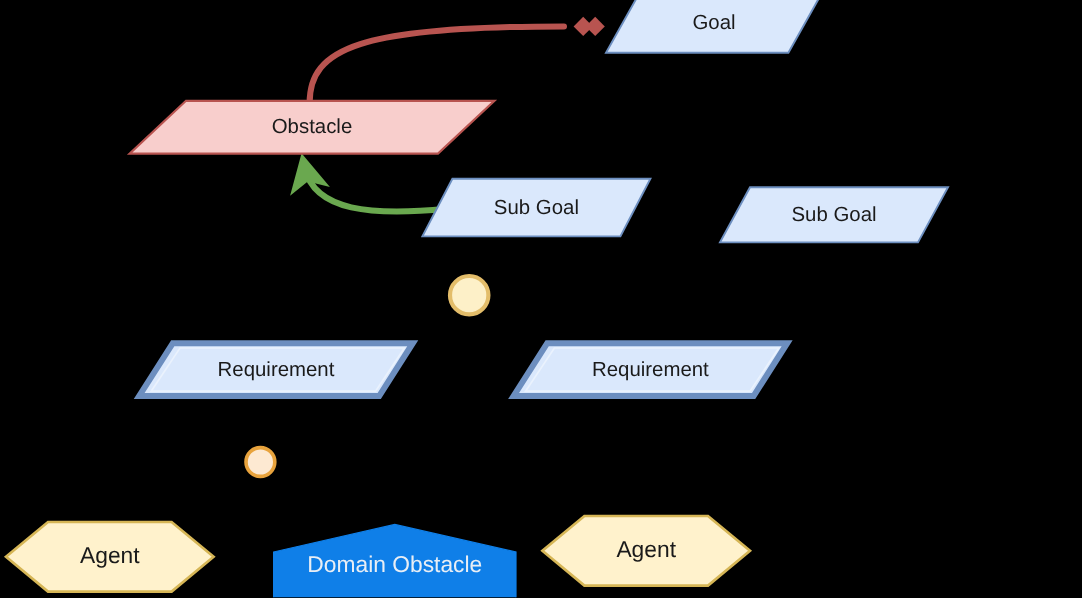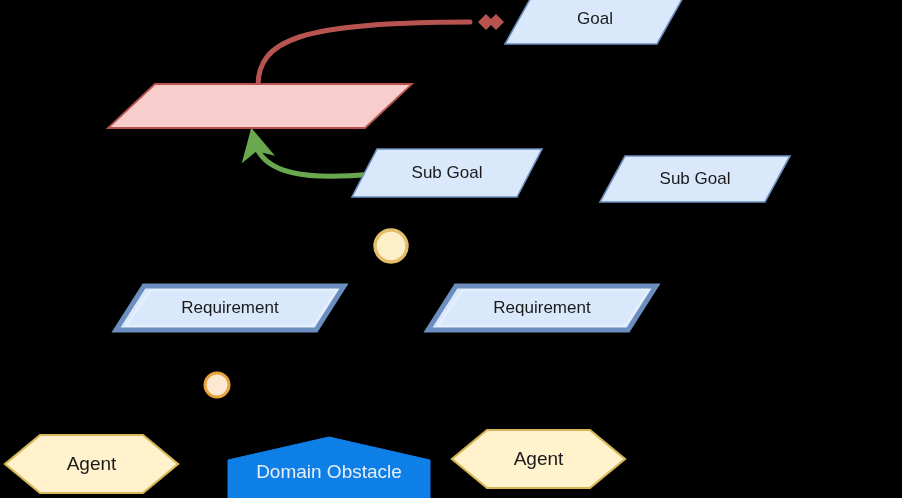--- a/index.html
+++ b/index.html
@@ -69,20 +69,21 @@
 
     <polygon id="shape-agent-left" points="40,435 143,435 178,464 143,493 40,493 5,464" fill="#fff2cc" stroke="#d6b656" stroke-width="2.2"></polygon>
 
     <polygon id="shape-agent-right" points="487,430 590,430 625,459 590,488 487,488 452,459" fill="#fff2cc" stroke="#d6b656" stroke-width="2.2"></polygon>
 
     <polygon id="shape-domain-property" points="228,460 329,437 430,460 430,499 228,499" fill="#0f7fe8" stroke="#0f7fe8" stroke-width="1"></polygon>
   </svg>
 
   <div class="nodelabel lbl-dark" style="left:505px; top:-6px; width:180px; height:50px;">Goal</div>
 
+  <div class="nodelabel lbl-dark" style="left:108px; top:84px; width:304px; height:44px;">Obstacle</div>
 
   <div class="nodelabel lbl-dark" style="left:352px; top:149px; width:190px; height:48px;">Sub Goal</div>
 
   <div class="nodelabel lbl-dark" style="left:600px; top:156px; width:190px; height:46px;">Sub Goal</div>
 
   <div class="nodelabel lbl-dark" style="left:116px; top:286px; width:228px; height:44px;">Requirement</div>
 
   <div class="nodelabel lbl-dark" style="left:428px; top:286px; width:228px; height:44px;">Requirement</div>
 
   <div class="nodelabel lbl-dark" style="left:5px; top:435px; width:173px; height:58px; font-size:19px;">Agent</div>

